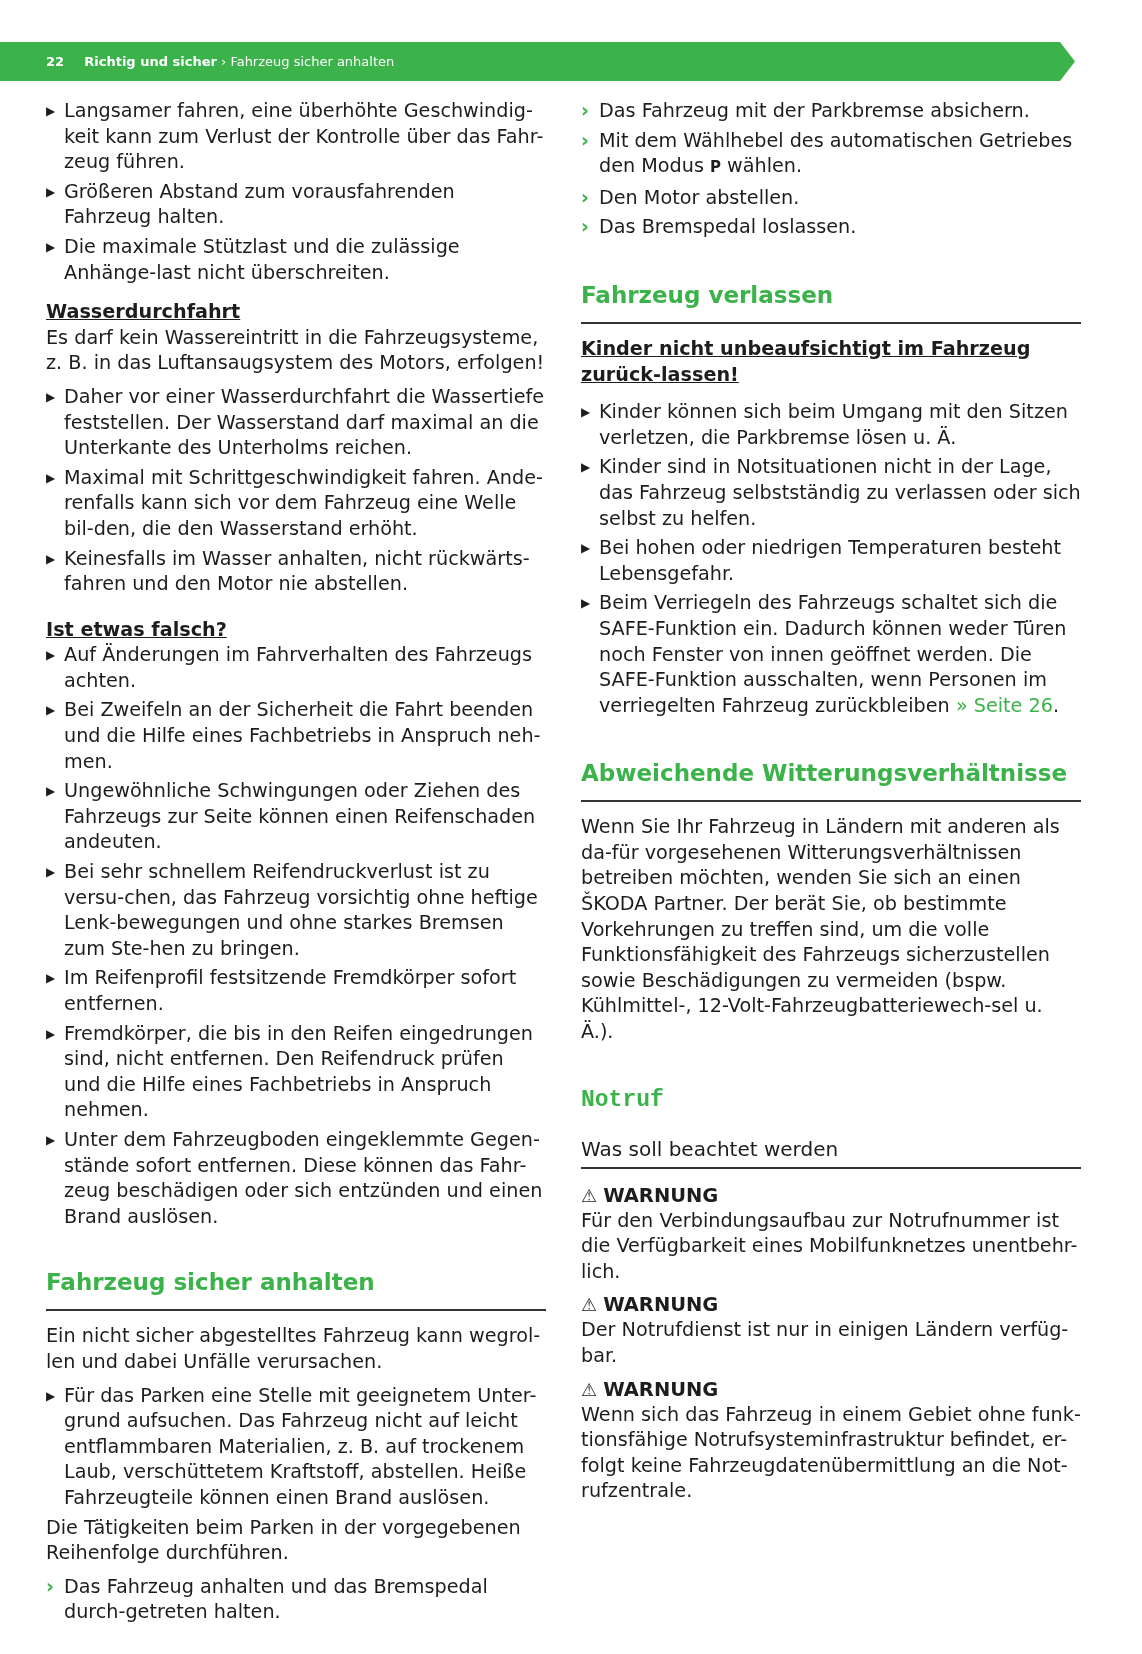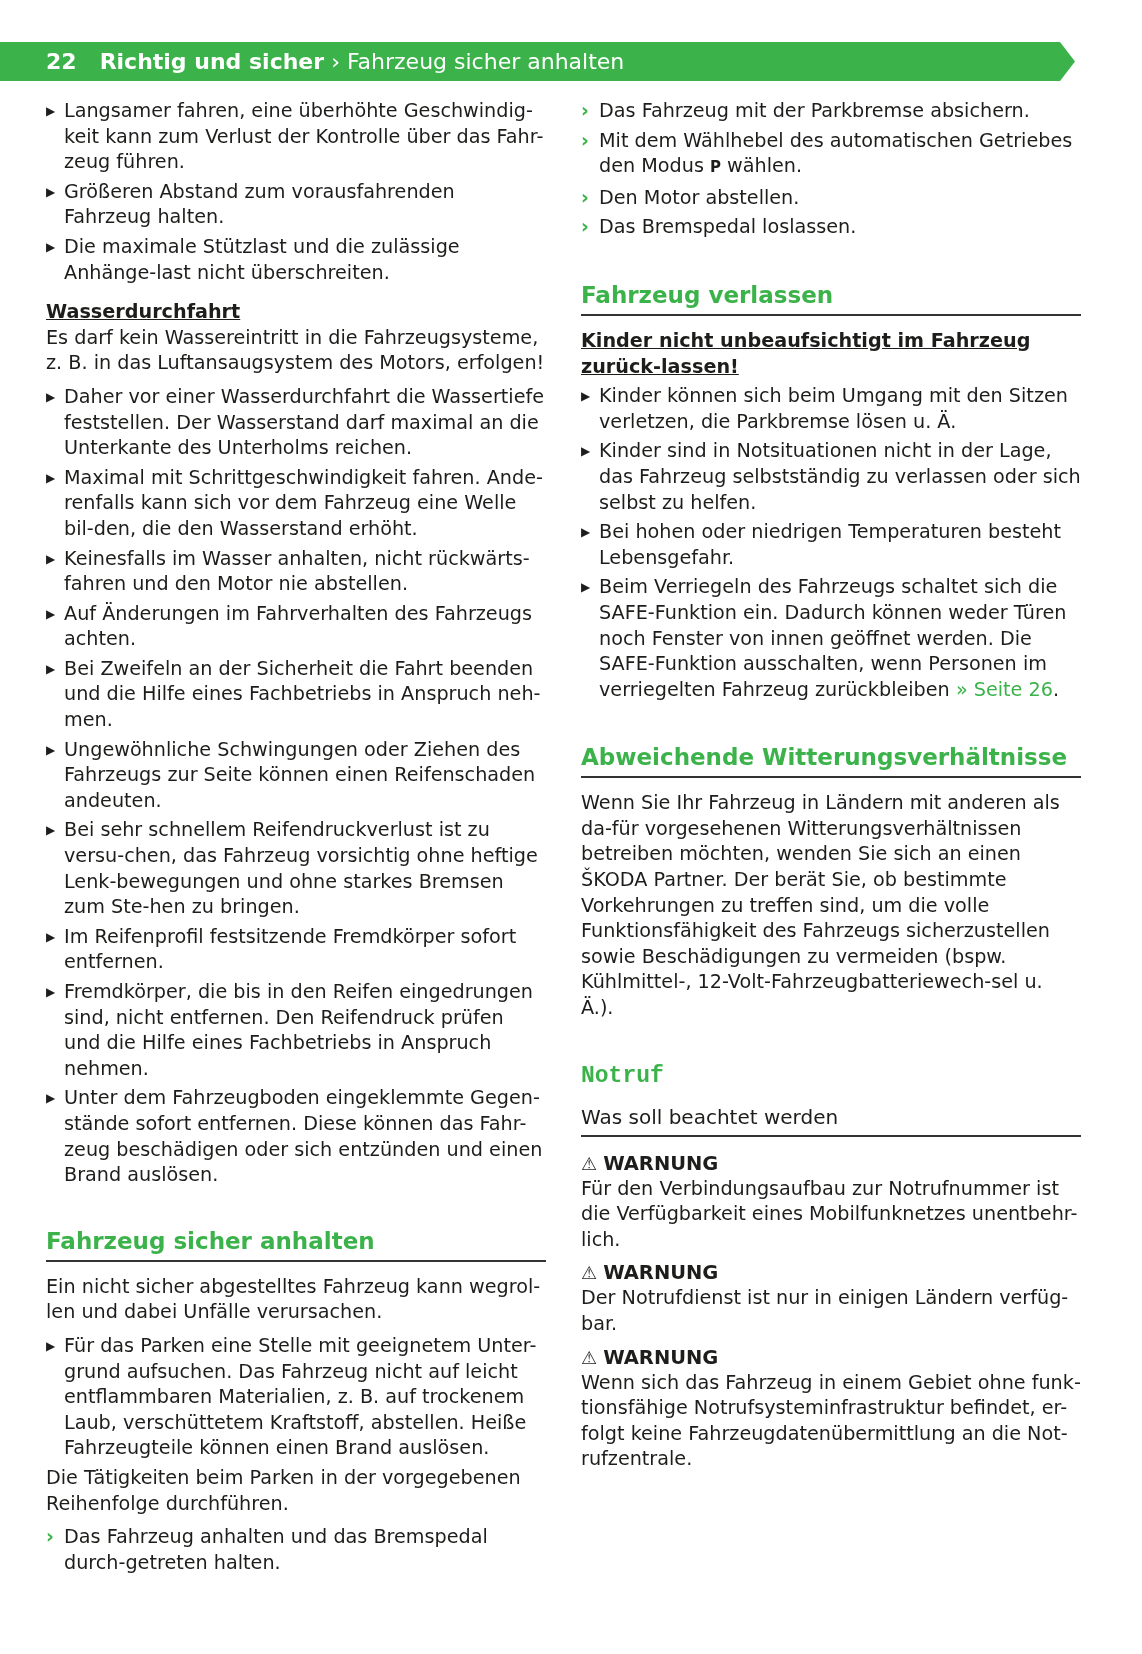--- a/index.html
+++ b/index.html
@@ -1,32 +1,32 @@
 <!DOCTYPE html>
 <html><head>
 <meta charset="utf-8">
 <style>
   html, body { margin: 0; padding: 0; background: #ffffff; }
   body { width: 1142px; height: 1654px; position: relative; overflow: hidden;
          font-family: "DejaVu Sans", "Liberation Sans", sans-serif; color: #1d1d1b; }
   .header-bar { position: absolute; left: 0; top: 42px; width: 1075px; height: 39px; background: #3bb34a;
                 clip-path: polygon(0 0, 1060px 0, 1075px 50%, 1060px 100%, 0 100%); }
-  .header-text { position: absolute; left: 46px; top: 42px; height: 39px; line-height: 39px; color: #fff; font-size: 22px; white-space: nowrap; }
+  .header-text { position: absolute; left: 46px; top: 42px; height: 39px; line-height: 39px; color: #fff; font-size: 13px; white-space: nowrap; }
   .header-text .pg { font-weight: bold; margin-right: 16px; }
   .header-text .chap { font-weight: bold; }
   .col { position: absolute; top: 98px; width: 500px; font-size: 19.2px; line-height: 25.6px; }
   .col-left { left: 46px; }
   .col-right { left: 581px; }
   .bullets { list-style: none; margin: 0; padding: 0; }
   .bullets li { position: relative; padding-left: 18px; margin-bottom: 4px; }
   .bullets li .mk { position: absolute; left: 0; top: 0; font-size: 12px; line-height: 27px; }
   .steps li .mk { color: #3bb34a; font-weight: bold; font-size: 19px; line-height: 25px; }
   .sub { font-weight: bold; margin-top: 14px; text-decoration: underline; }
   p { margin: 0 0 8px 0; }
-  .sec-title { color: #3bb34a; font-weight: bold; font-size: 23px; line-height: 30px; padding-bottom: 4px;
+  .sec-title { color: #3bb34a; font-weight: bold; font-size: 23px; line-height: 30px; padding-bottom: 12px;
                border-bottom: 2px solid #333; margin-top: 38px; margin-bottom: 12px; }
   .sec-title.noline { border-bottom: none; margin-bottom: 8px; font-family: Liberation Mono, monospace; }
   .sub-title { font-weight: normal; font-size: 20px; line-height: 28px; padding-bottom: 4px;
                border-bottom: 2px solid #333; margin-bottom: 14px; }
   .warn-head { font-weight: bold; font-size: 19.5px; line-height: 25px; margin-top: 6px; }
   .warn-head .ic { font-weight: normal; font-size: 18px; margin-right: 6px; }
   .link { color: #3bb34a; text-align: center; }
   .pb { font-weight: bold; font-size: 15px; }
 </style>
 </head>
@@ -48,20 +48,21 @@
   </ul>
 
   <div class="sub">Wasserdurchfahrt</div>
   <p>Es darf kein Wassereintritt in die Fahrzeugsysteme, z. B. in das Luftansaugsystem des Motors, erfolgen!</p>
   <ul class="bullets">
     <li><span class="mk">▶</span><span>Daher vor einer Wasserdurchfahrt die Wassertiefe feststellen. Der Wasserstand darf maximal an die Unterkante des Unterholms reichen.</span></li>
     <li><span class="mk">▶</span><span>Maximal mit Schrittgeschwindigkeit fahren. Ande-renfalls kann sich vor dem Fahrzeug eine Welle bil-den, die den Wasserstand erhöht.</span></li>
     <li><span class="mk">▶</span><span>Keinesfalls im Wasser anhalten, nicht rückwärts-fahren und den Motor nie abstellen.</span></li>
   </ul>
 
+  <div class="sub" style="margin-top:20px">Ist etwas falsch?</div>
   <ul class="bullets">
     <li><span class="mk">▶</span><span>Auf Änderungen im Fahrverhalten des Fahrzeugs achten.</span></li>
     <li><span class="mk">▶</span><span>Bei Zweifeln an der Sicherheit die Fahrt beenden und die Hilfe eines Fachbetriebs in Anspruch neh-men.</span></li>
     <li><span class="mk">▶</span><span>Ungewöhnliche Schwingungen oder Ziehen des Fahrzeugs zur Seite können einen Reifenschaden andeuten.</span></li>
     <li><span class="mk">▶</span><span>Bei sehr schnellem Reifendruckverlust ist zu versu-chen, das Fahrzeug vorsichtig ohne heftige Lenk-bewegungen und ohne starkes Bremsen zum Ste-hen zu bringen.</span></li>
     <li><span class="mk">▶</span><span>Im Reifenprofil festsitzende Fremdkörper sofort entfernen.</span></li>
     <li><span class="mk">▶</span><span>Fremdkörper, die bis in den Reifen eingedrungen sind, nicht entfernen. Den Reifendruck prüfen und die Hilfe eines Fachbetriebs in Anspruch nehmen.</span></li>
     <li><span class="mk">▶</span><span>Unter dem Fahrzeugboden eingeklemmte Gegen-stände sofort entfernen. Diese können das Fahr-zeug beschädigen oder sich entzünden und einen Brand auslösen.</span></li>
   </ul>
 
@@ -78,21 +79,21 @@
 
 <div class="col col-right">
   <ul class="bullets steps">
     <li><span class="mk">›</span><span>Das Fahrzeug mit der Parkbremse absichern.</span></li>
     <li><span class="mk">›</span><span>Mit dem Wählhebel des automatischen Getriebes den Modus </span><span class="pb">P</span><span> wählen.</span></li>
     <li><span class="mk">›</span><span>Den Motor abstellen.</span></li>
     <li><span class="mk">›</span><span>Das Bremspedal loslassen.</span></li>
   </ul>
 
   <div class="sec-title" style="margin-top:40px">Fahrzeug verlassen</div>
-  <div class="sub" style="margin-top:4px;margin-bottom:4px">Kinder nicht unbeaufsichtigt im Fahrzeug zurück-lassen!</div>
+  <div class="sub" style="margin-top:4px;margin-bottom:12px">Kinder nicht unbeaufsichtigt im Fahrzeug zurück-lassen!</div>
   <ul class="bullets">
     <li><span class="mk">▶</span><span>Kinder können sich beim Umgang mit den Sitzen verletzen, die Parkbremse lösen u. Ä.</span></li>
     <li><span class="mk">▶</span><span>Kinder sind in Notsituationen nicht in der Lage, das Fahrzeug selbstständig zu verlassen oder sich selbst zu helfen.</span></li>
     <li><span class="mk">▶</span><span>Bei hohen oder niedrigen Temperaturen besteht Lebensgefahr.</span></li>
     <li><span class="mk">▶</span><span>Beim Verriegeln des Fahrzeugs schaltet sich die SAFE-Funktion ein. Dadurch können weder Türen noch Fenster von innen geöffnet werden. Die SAFE-Funktion ausschalten, wenn Personen im verriegelten Fahrzeug zurückbleiben </span><a class="link">» Seite 26</a><span>.</span></li>
   </ul>
 
   <div class="sec-title" style="margin-top:40px">Abweichende Witterungsverhältnisse</div>
   <p>Wenn Sie Ihr Fahrzeug in Ländern mit anderen als da-für vorgesehenen Witterungsverhältnissen betreiben möchten, wenden Sie sich an einen ŠKODA Partner. Der berät Sie, ob bestimmte Vorkehrungen zu treffen sind, um die volle Funktionsfähigkeit des Fahrzeugs sicherzustellen sowie Beschädigungen zu vermeiden (bspw. Kühlmittel-, 12-Volt-Fahrzeugbatteriewech-sel u. Ä.).</p>
 

